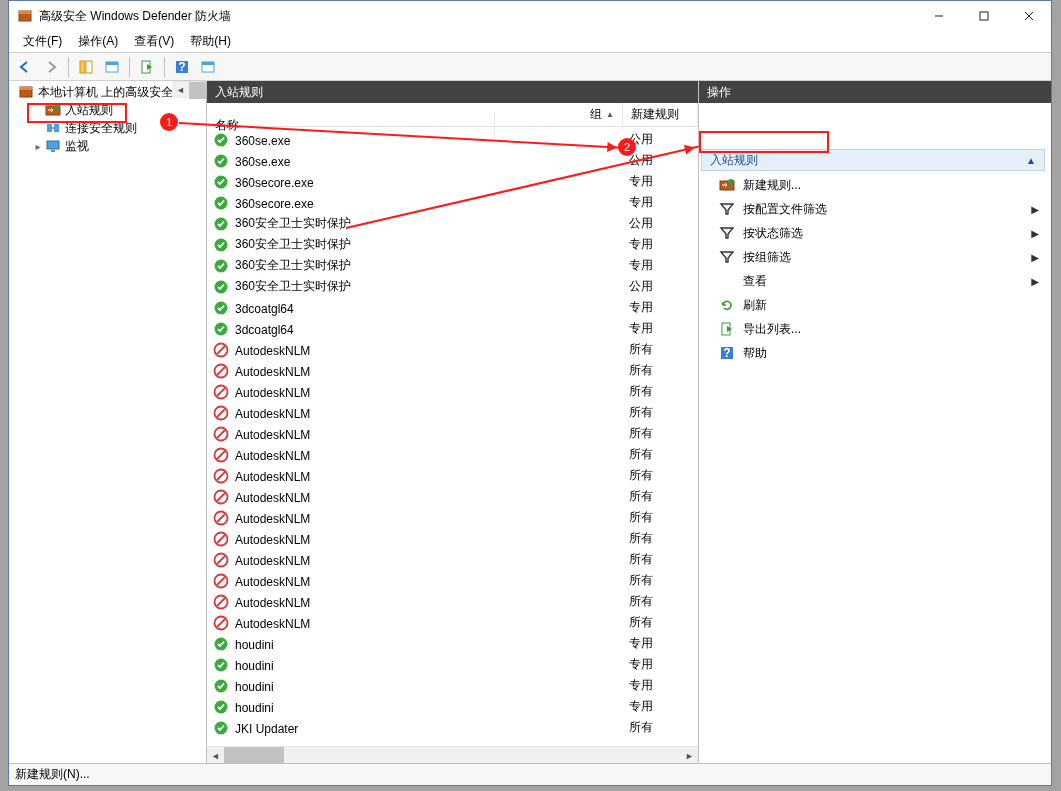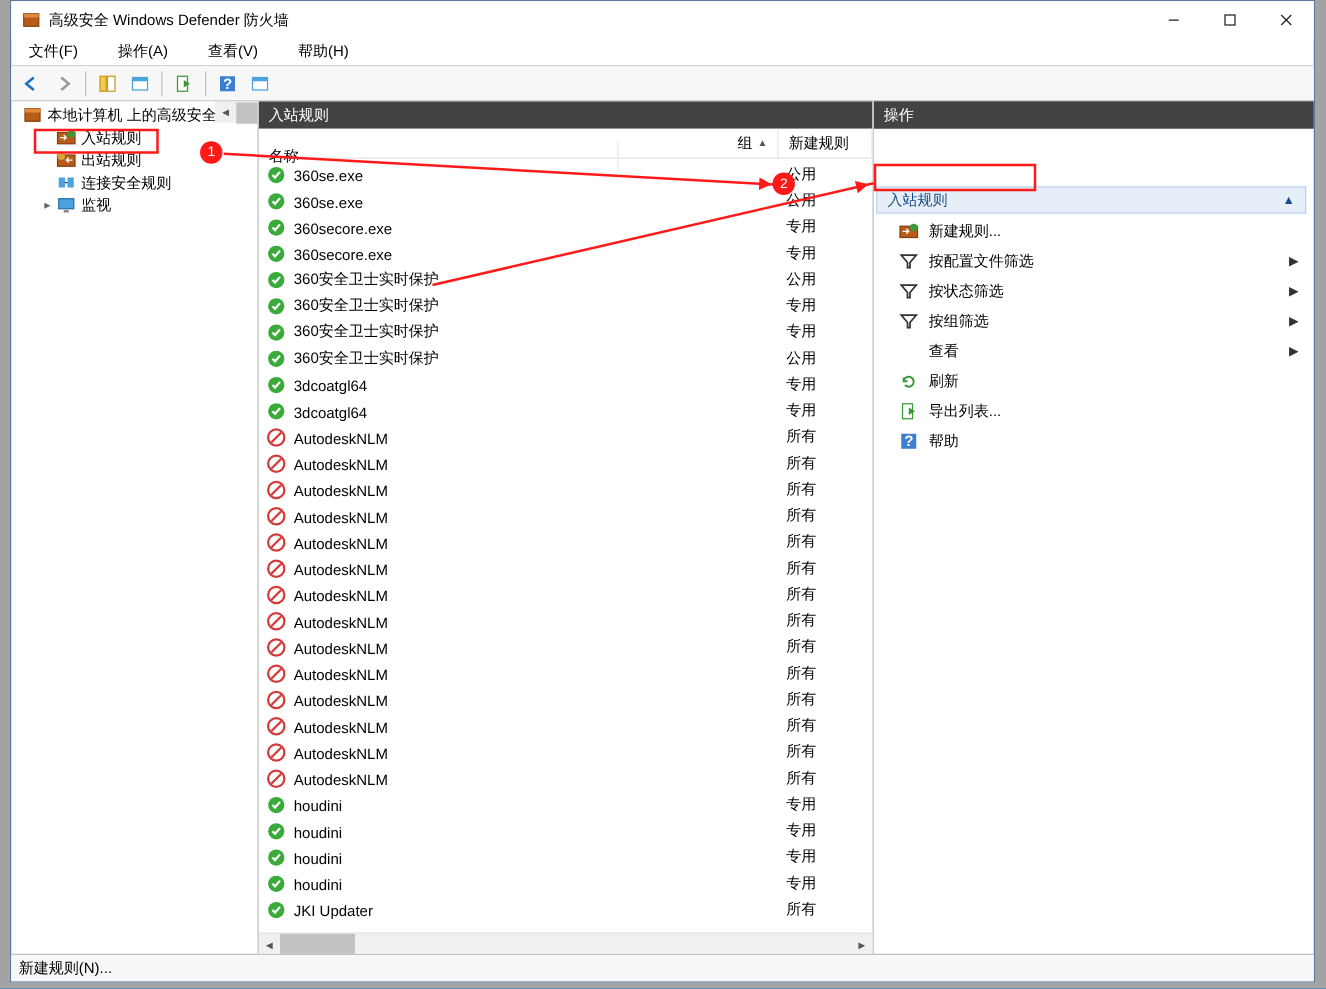--- a/index.html
+++ b/index.html
@@ -4,21 +4,21 @@
 <style>
 * { box-sizing: border-box; margin: 0; padding: 0; font-family: "Microsoft YaHei", "Segoe UI", sans-serif; font-size: 12px; }
 html, body { width: 1061px; height: 791px; overflow: hidden; background: #0078d7; }
 .desktop { width: 1061px; height: 791px; background: #a3a3a3; position: relative; }
 .window { position: absolute; left: 8px; top: 0; width: 1044px; height: 786px; background: #fff; border: 1px solid #5a7aa0; display: flex; flex-direction: column; }
 .titlebar { height: 30px; display: flex; align-items: center; padding: 0 0 0 8px; background: #fff; }
 .titlebar .app-icon { width: 16px; height: 16px; margin-right: 6px; }
 .titlebar .title-text { flex: 1; font-size: 12px; }
 .title-controls { display: flex; height: 30px; }
 .title-controls .tctrl { width: 45px; height: 30px; display: flex; align-items: center; justify-content: center; }
-.menubar { height: 22px; display: flex; align-items: center; padding: 0 6px; gap: 16px; border-bottom: 1px solid #d0d0d0; }
+.menubar { height: 22px; display: flex; align-items: center; padding: 0 6px; gap: 0; border-bottom: 1px solid #d0d0d0; }
 .menubar .menu-item { padding: 2px 8px; }
 .toolbar { height: 28px; display: flex; align-items: center; padding: 0 4px; gap: 2px; border-bottom: 1px solid #d0d0d0; background: #f7f7f7; }
 .toolbar .tbtn { width: 24px; height: 24px; display: flex; align-items: center; justify-content: center; border: 1px solid transparent; }
 .toolbar .tsep { width: 1px; height: 20px; background: #c0c0c0; margin: 0 3px; }
 .content { flex: 1; display: flex; min-height: 0; }
 .tree-pane { width: 198px; border-right: 1px solid #c0c0c0; display: flex; flex-direction: row; overflow: hidden; }
 .tree-body { flex: 1; overflow: hidden; padding-top: 2px; }
 .tree-row { display: flex; align-items: center; height: 18px; padding-left: 4px; white-space: nowrap; }
 .tree-row .twisty { width: 14px; text-align: center; color: #666; font-size: 10px; }
 .tree-row .twisty.none { visibility: hidden; }
@@ -171,31 +171,20 @@
                   <path d="M3 8 L8 8 M6 6 L8 8 L6 10" stroke="#fff" fill="none"></path>
                   <circle cx="12" cy="5" r="3" fill="#3a9a3a"></circle>
                 </svg>
               </span>
               <span>入站规则</span>
             </div>
             <div class="tree-row depth1">
               <span class="twisty none">▸</span>
               <span class="ticon">
                 <svg width="16" height="16">
-                  <rect x="1" y="4" width="14" height="9" fill="#b85c1a" stroke="#8a3f0f"></rect>
-                  <path d="M13 8 L8 8 M10 6 L8 8 L10 10" stroke="#fff" fill="none"></path>
-                  <circle cx="4" cy="5" r="3" fill="#d4a63a"></circle>
-                </svg>
-              </span>
-              <span>出站规则</span>
-            </div>
-            <div class="tree-row depth1">
-              <span class="twisty none">▸</span>
-              <span class="ticon">
-                <svg width="16" height="16">
                   <rect x="2" y="4" width="5" height="8" fill="#4aa3df"></rect>
                   <rect x="9" y="4" width="5" height="8" fill="#4aa3df"></rect>
                   <line x1="7" y1="8" x2="9" y2="8" stroke="#333"></line>
                 </svg>
               </span>
               <span>连接安全规则</span>
             </div>
             <div class="tree-row depth1">
               <span class="twisty">▸</span>
               <span class="ticon">

